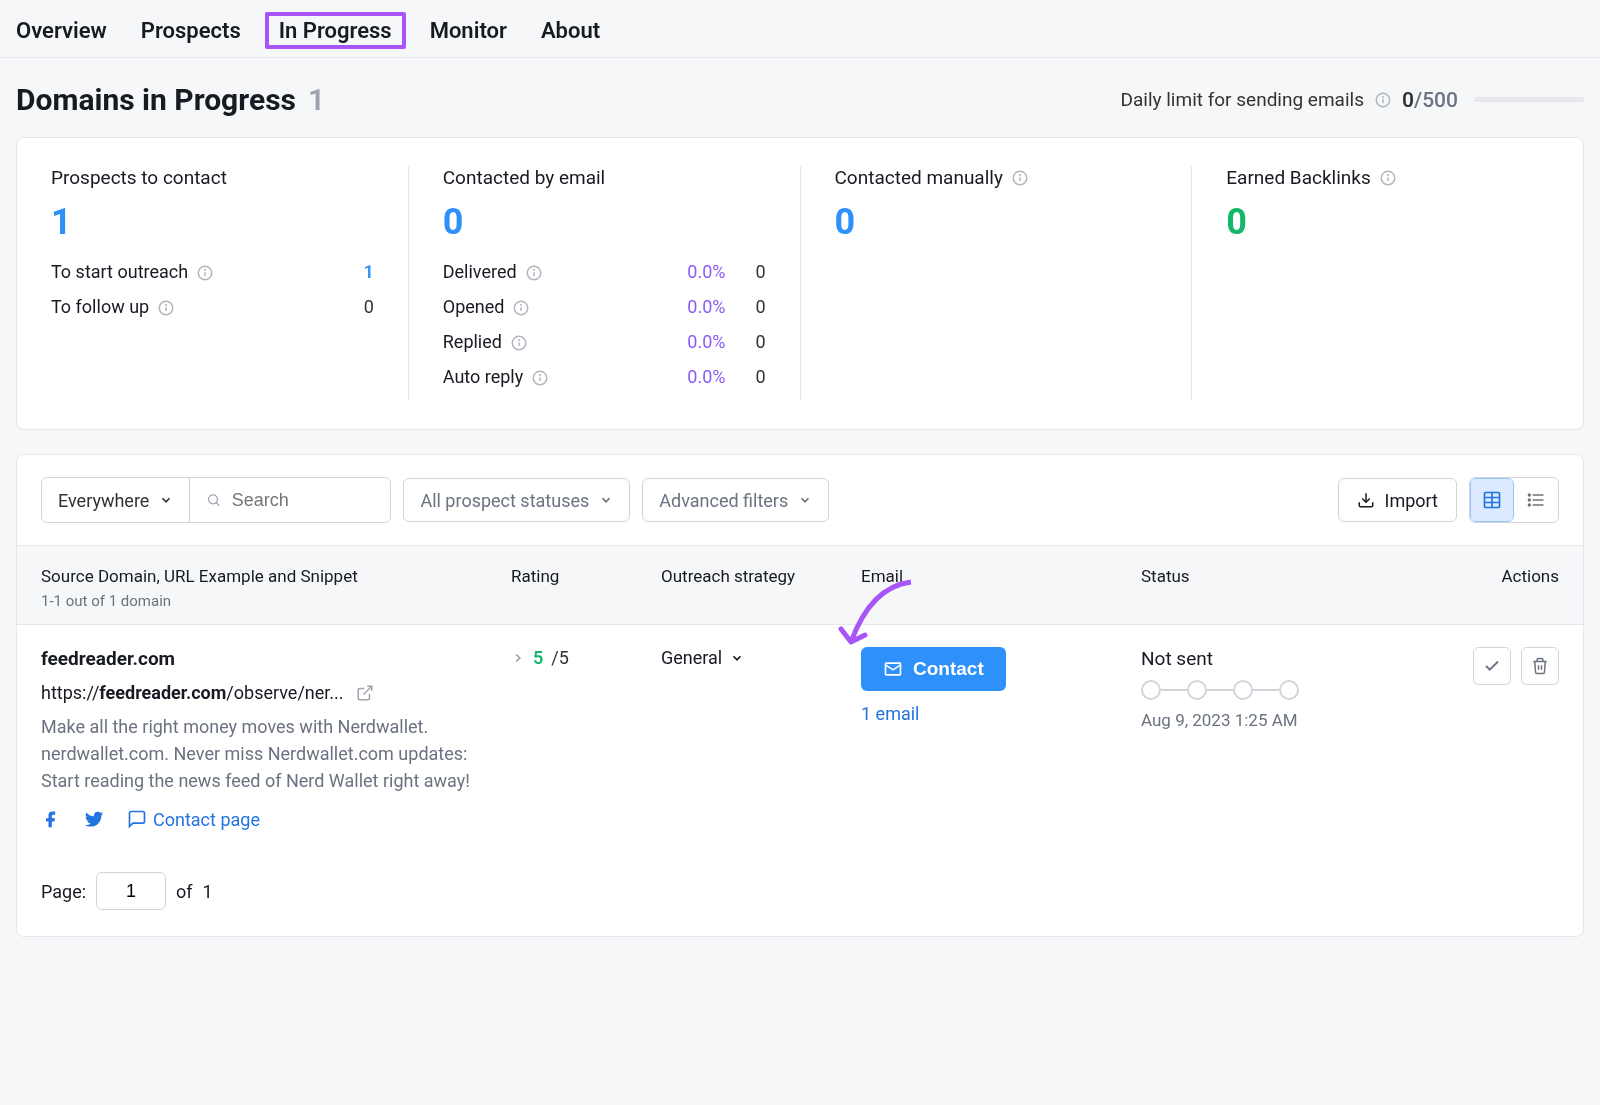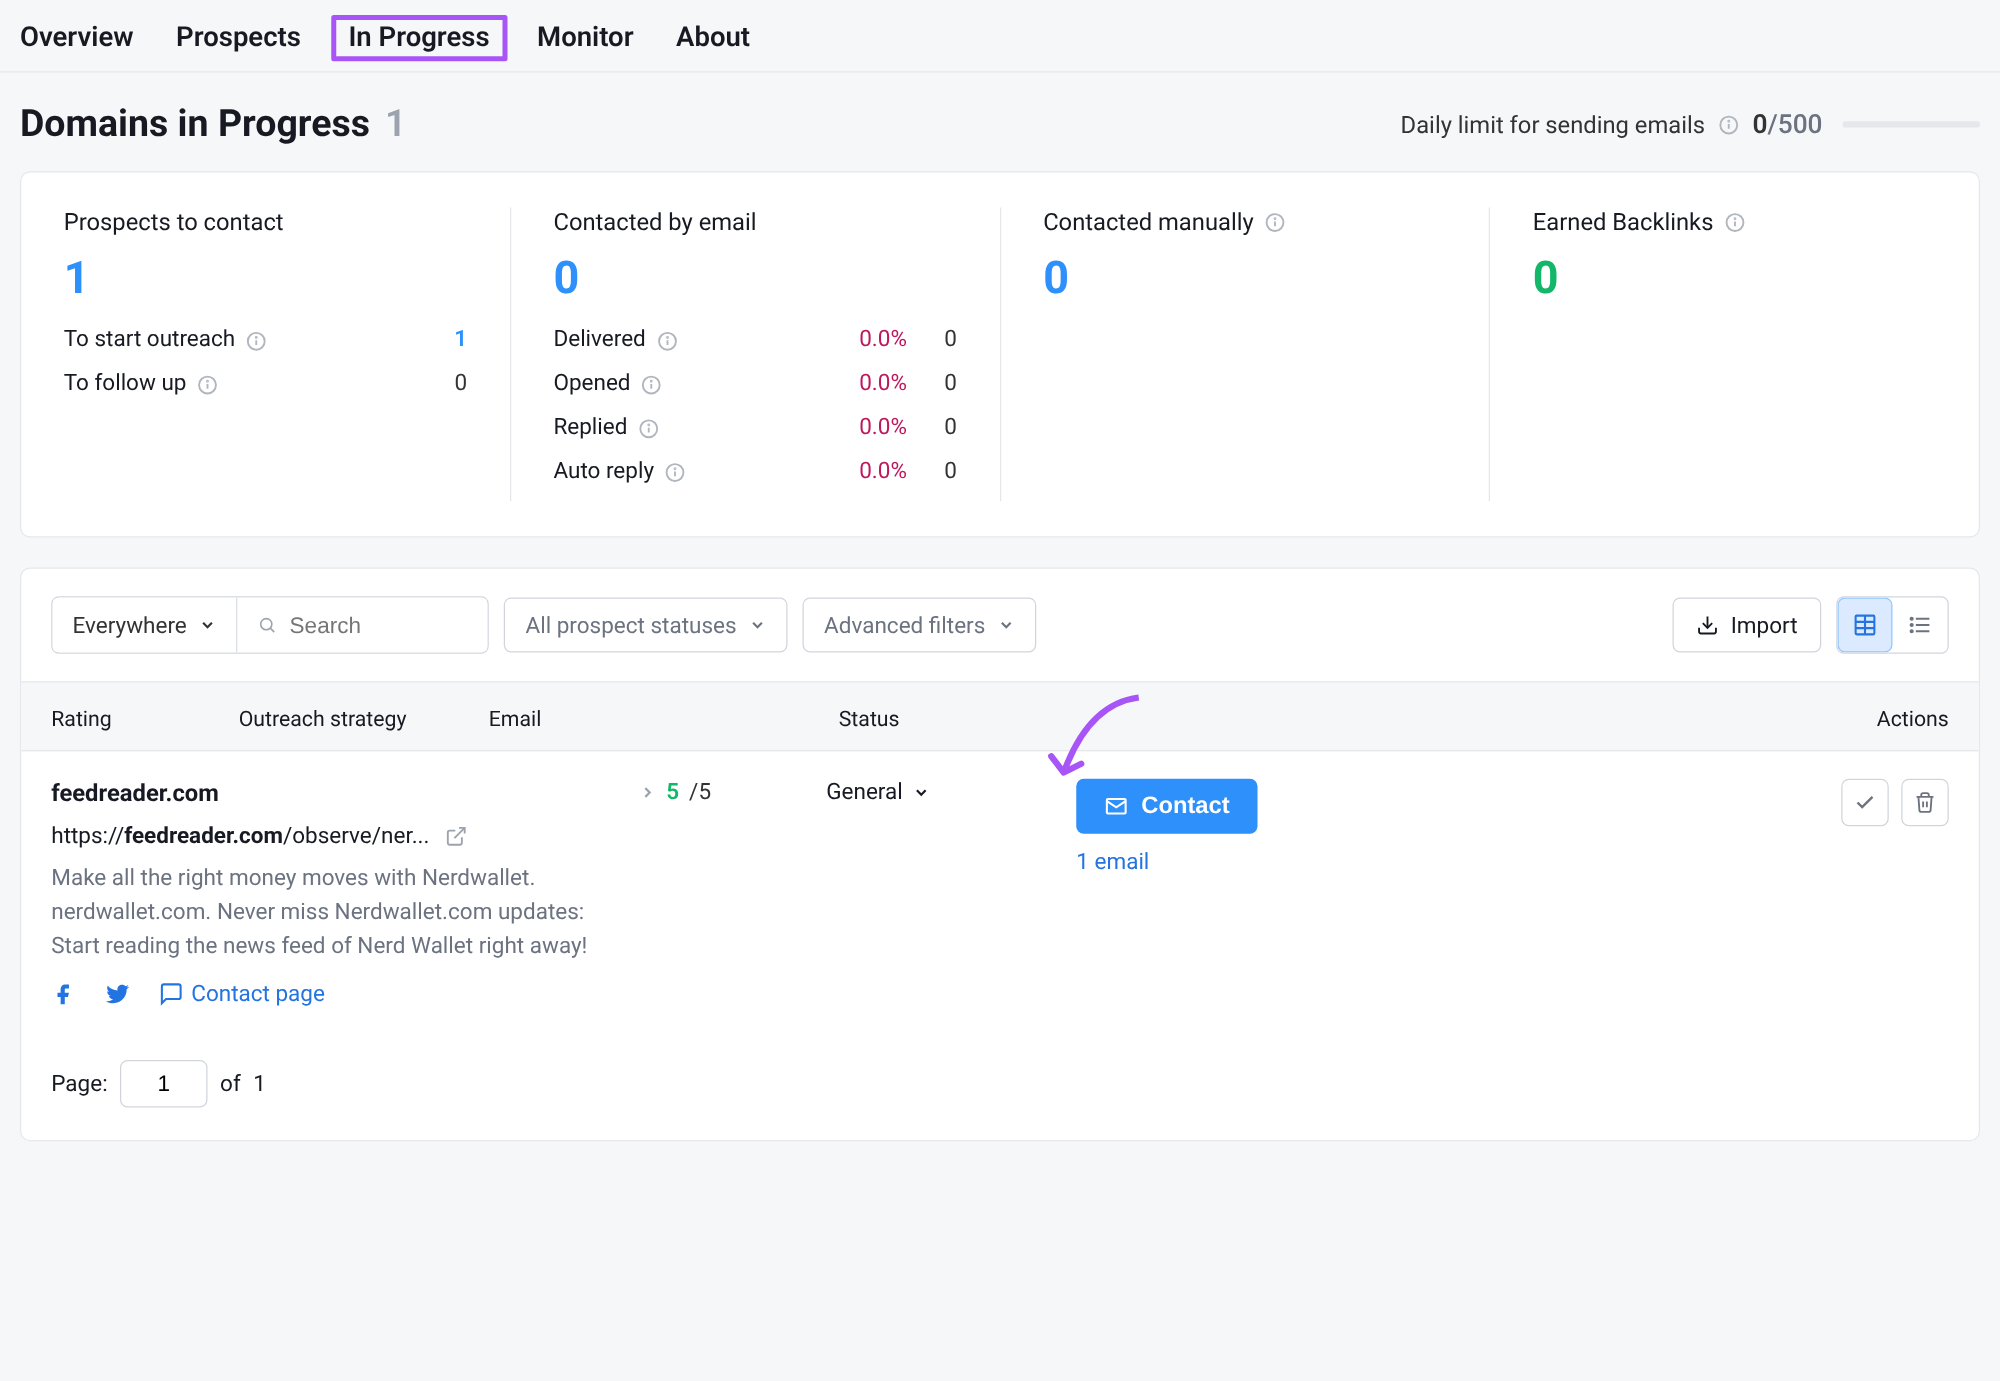--- a/index.html
+++ b/index.html
@@ -82,21 +82,21 @@
 }
 .blue { color: #2e90fa; }
 .green { color: #12b76a; }
 .sub-rows { font-size: 18px; }
 .sub-row {
   display: flex;
   align-items: center;
   margin-bottom: 14px;
 }
 .sub-row .lbl { display: flex; align-items: flex-end; gap: 8px; flex: 1; }
-.sub-row .pct { width: 70px; text-align: right; color: #be185d; }
+.sub-row .pct { width: 70px; text-align: right; color: #8b5cf6; }
 .sub-row .cnt { width: 40px; text-align: right; color: #333;}
 .sub-row .cnt.blue { color: #2e90fa; font-weight: 600;}
 .info-icon {
   display: inline-flex; width: 18px; height: 18px;
   color: #b0b6be;
 }
 .info-icon svg { width: 100%; height: 100%; }
 
 .toolbar {
   display: flex;
@@ -459,20 +459,24 @@
             <line x1="8" y1="18" x2="21" y2="18"></line>
             <circle cx="4" cy="6" r="1"></circle>
             <circle cx="4" cy="12" r="1"></circle>
             <circle cx="4" cy="18" r="1"></circle>
           </svg>
       </div>
     </div>
   </div>
 
   <div class="table-head">
+    <div class="col-domain">
+      <div>Source Domain, URL Example and Snippet</div>
+      <div class="table-sub">1-1 out of 1 domain</div>
+    </div>
     <div class="col-rating">Rating</div>
     <div class="col-strategy">Outreach strategy</div>
     <div class="col-email">Email</div>
     <div class="col-status">Status</div>
     <div class="col-actions">Actions</div>
   </div>
 
   <div class="row">
     <div class="col-domain">
       <div class="domain-name">feedreader.com</div>
@@ -528,20 +532,33 @@
       </svg>
       <button class="contact-btn">
         <svg width="20" height="20" viewBox="0 0 24 24" fill="none" stroke="white" stroke-width="2">
             <rect x="3" y="5" width="18" height="14" rx="1"></rect>
             <polyline points="3 7 12 13 21 7"></polyline>
           </svg>
         <span>Contact</span>
       </button>
       <div class="email-count">1 email</div>
     </div>
+    <div class="col-status">
+      <div class="status-txt">Not sent</div>
+      <div class="status-steps">
+        <span class="dot"></span>
+          <span class="line"></span>
+          <span class="dot"></span>
+          <span class="line"></span>
+          <span class="dot"></span>
+          <span class="line"></span>
+          <span class="dot"></span>
+      </div>
+      <div class="status-date">Aug 9, 2023 1:25 AM</div>
+    </div>
     <div class="col-actions">
       <div class="actions">
         <div class="iconbtn">
           <svg width="18" height="18" viewBox="0 0 24 24" fill="none" stroke="currentColor" stroke-width="2.5">
               <polyline points="20 6 9 17 4 12"></polyline>
             </svg>
         </div>
         <div class="iconbtn">
           <svg width="18" height="18" viewBox="0 0 24 24" fill="none" stroke="currentColor" stroke-width="2">
               <polyline points="3 6 5 6 21 6"></polyline>

